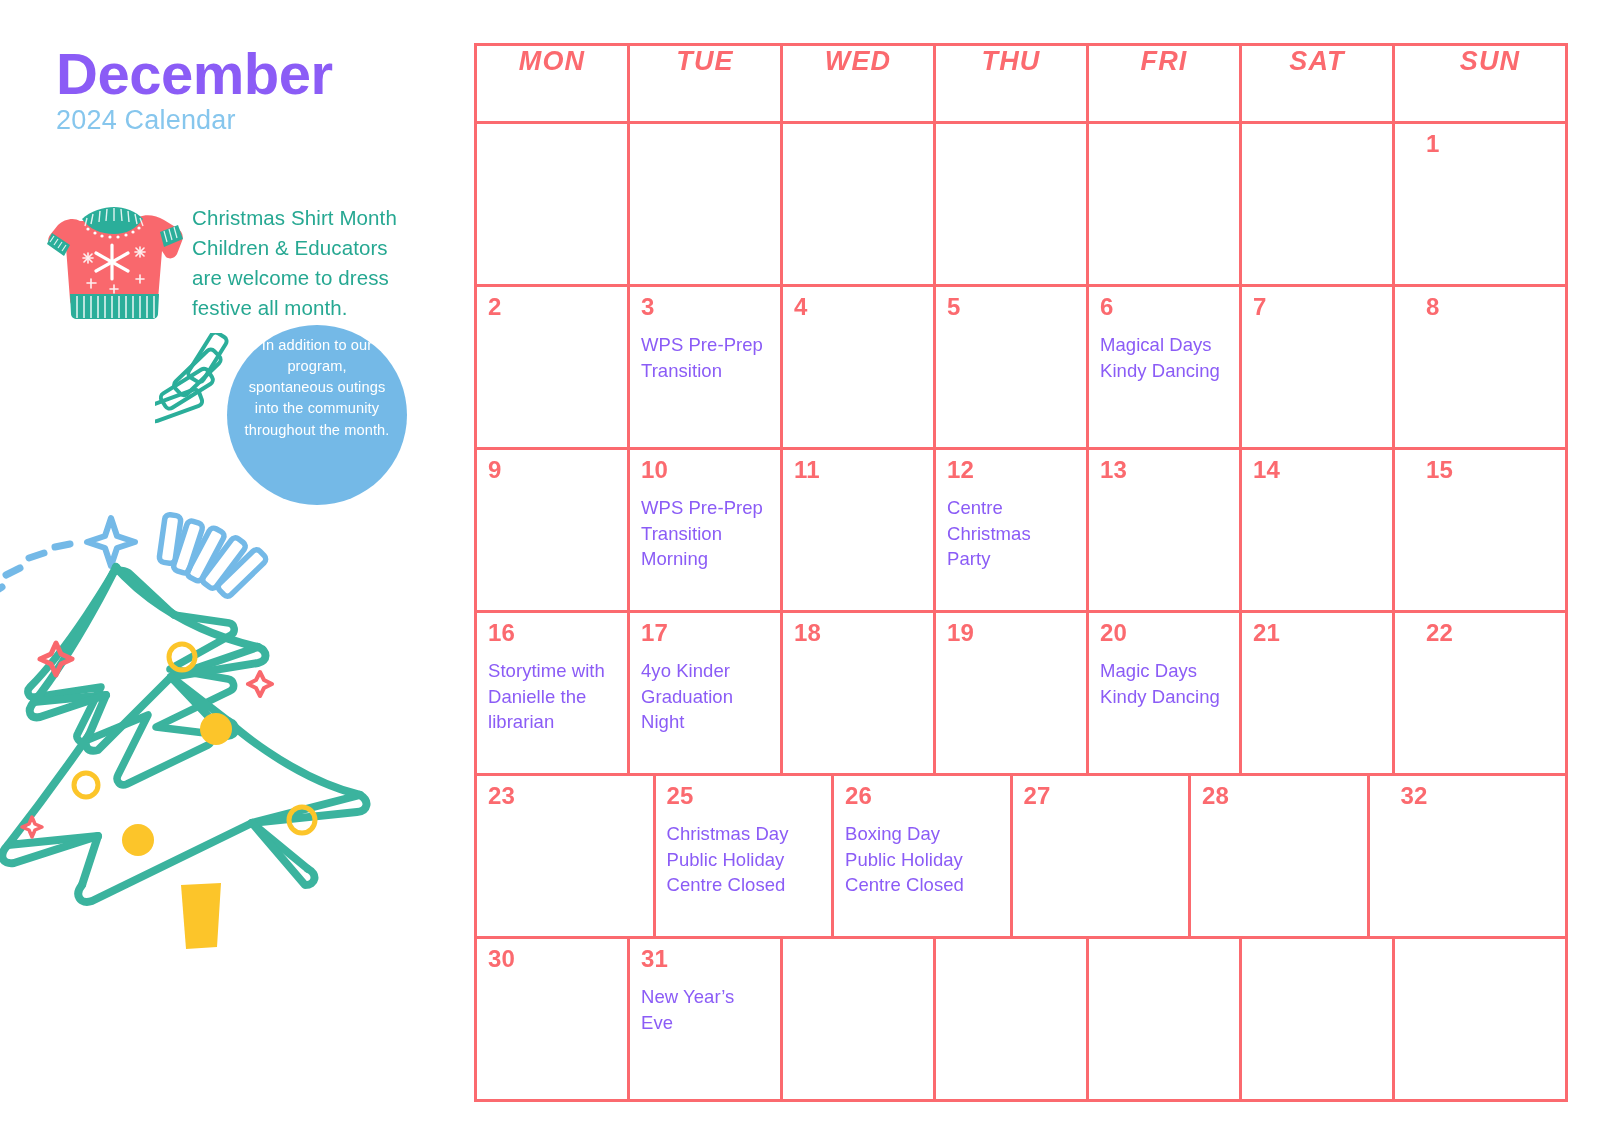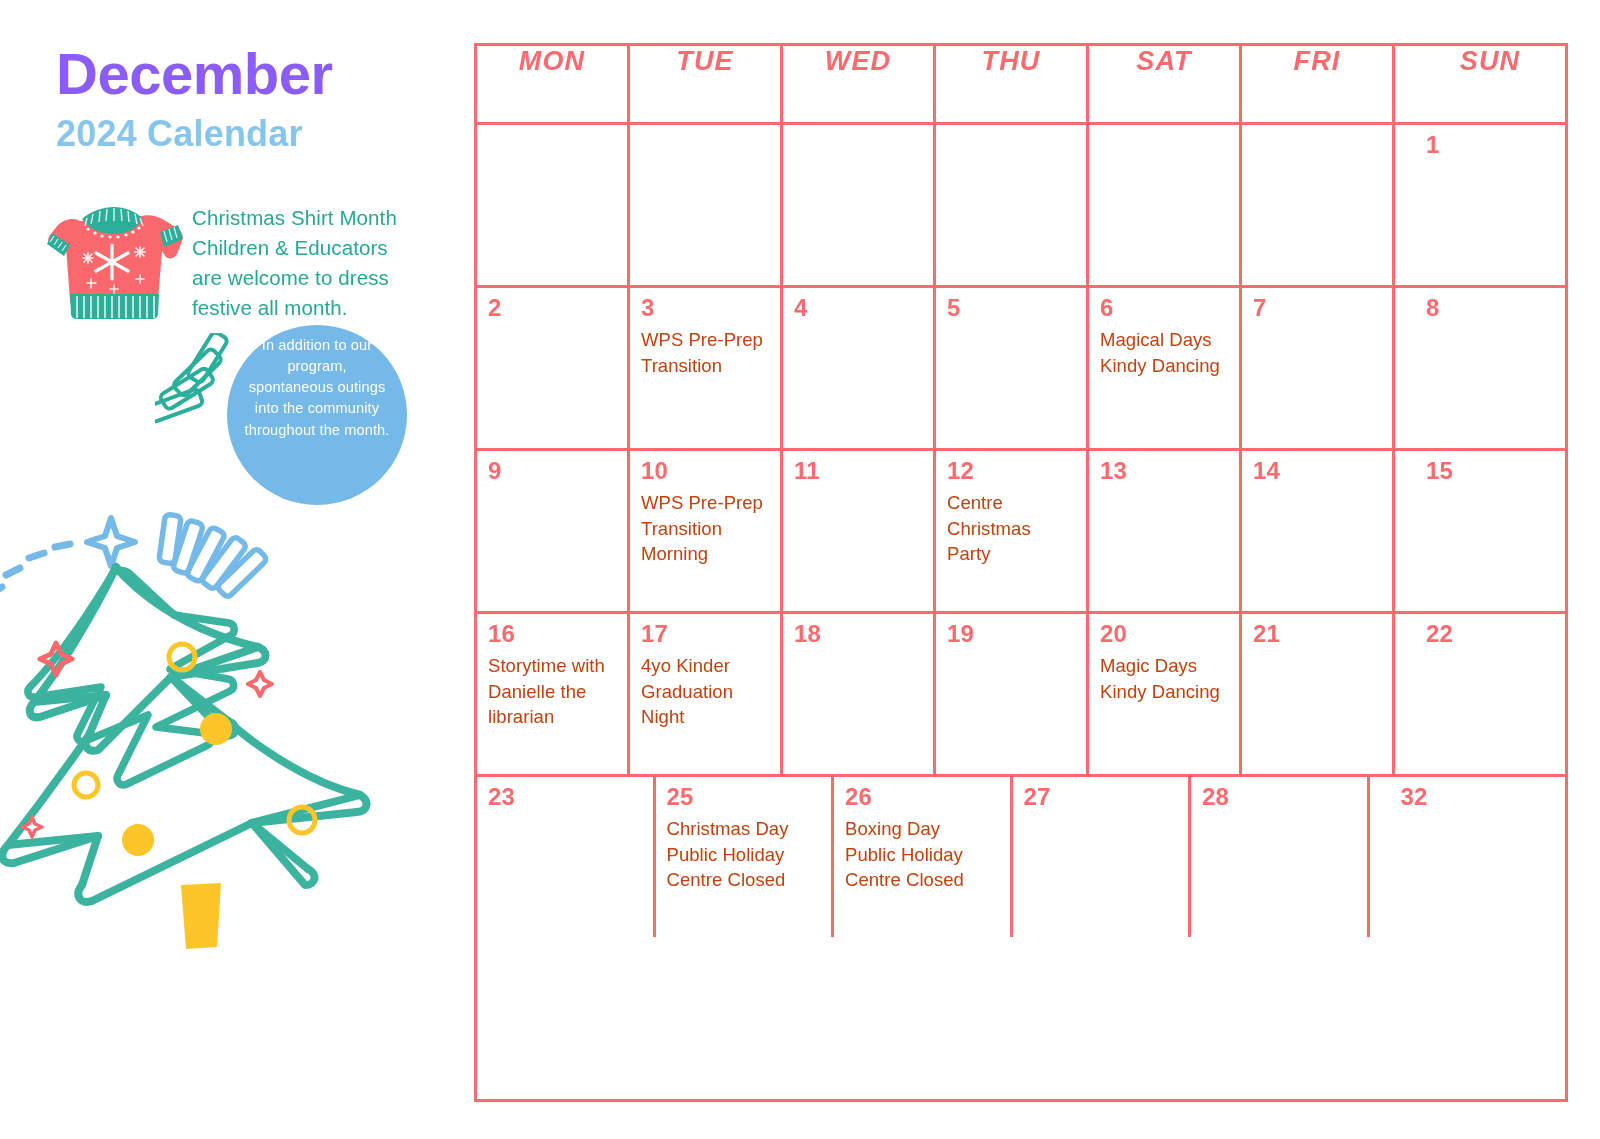--- a/index.html
+++ b/index.html
@@ -31,24 +31,23 @@
 
   #month-title {
     font-size: 58px;
     font-weight: 700;
     color: #8b5cf6;
     letter-spacing: -0.5px;
     line-height: 1.05;
   }
 
   #year-sub {
-    font-size: 36px;
-    font-weight: 700;
+    font-size: 27px;
+    font-weight: 400;
     color: #86C6ED;
-    margin-top: 8px;
     letter-spacing: 0.2px;
   }
 
   
   #shirt-note {
     position: absolute;
     left: 44px; top: 195px;
     width: 410px;
     display: flex;
     align-items: flex-start;
@@ -157,24 +156,24 @@
 
   .day-num {
     font-size: 24px;
     font-weight: 700;
     color: #FB6A6F;
     line-height: 1.08;
     letter-spacing: 0.2px;
   }
 
   .day-events {
-    margin-top: 6px;
+    margin-top: 12px;
     font-size: 18.5px;
     line-height: 1.39;
-    color: #c2410c;
+    color: #8b5cf6;
     letter-spacing: 0.05px;
   }
   .evt-line { display: block; white-space: nowrap; }
 </style>
 </head>
 <body>
 
 <div id="page">
 
   <div id="left-panel">
@@ -378,24 +377,24 @@
         <div class="hdr-cell">
           <span class="hdr-label">TUE</span>
         </div>
         <div class="hdr-cell">
           <span class="hdr-label">WED</span>
         </div>
         <div class="hdr-cell">
           <span class="hdr-label">THU</span>
         </div>
         <div class="hdr-cell">
+          <span class="hdr-label">FRI</span>
+        </div>
+        <div class="hdr-cell">
           <span class="hdr-label">SAT</span>
-        </div>
-        <div class="hdr-cell">
-          <span class="hdr-label">FRI</span>
         </div>
         <div class="hdr-cell">
           <span class="hdr-label">SUN</span>
         </div>
       </div>
     <div id="weeks-container">
         <div class="cal-row week-row">
           <div class="day-cell"></div>
           <div class="day-cell"></div>
           <div class="day-cell"></div>
@@ -530,16 +529,33 @@
           <div class="day-cell">
             <div class="day-num">27</div>
           </div>
           <div class="day-cell">
             <div class="day-num">28</div>
           </div>
           <div class="day-cell">
             <div class="day-num">32</div>
           </div>
         </div>
+        <div class="cal-row week-row">
+          <div class="day-cell">
+            <div class="day-num">30</div>
+          </div>
+          <div class="day-cell">
+            <div class="day-num">31</div>
+            <div class="day-events">
+              <span class="evt-line">New Year’s</span>
+              <span class="evt-line">Eve</span>
+            </div>
+          </div>
+          <div class="day-cell"></div>
+          <div class="day-cell"></div>
+          <div class="day-cell"></div>
+          <div class="day-cell"></div>
+          <div class="day-cell"></div>
+        </div>
       </div>
   </div>
 
 </div>
 
 </body></html>

